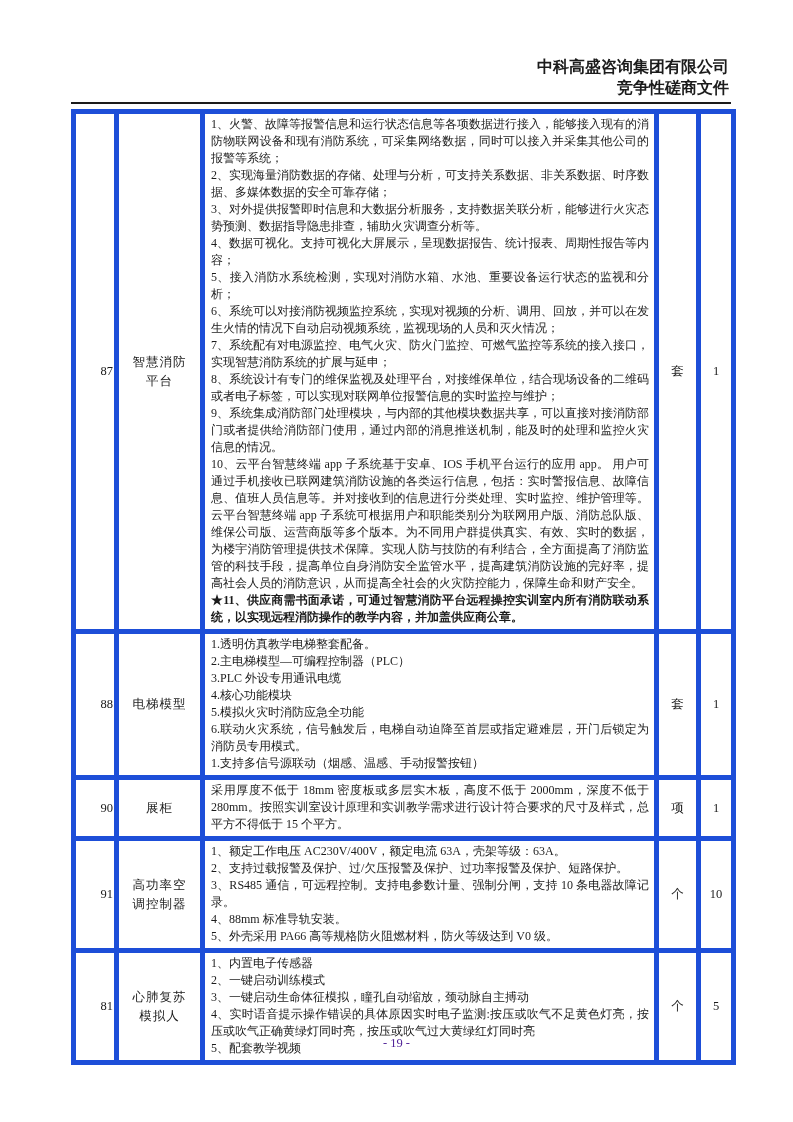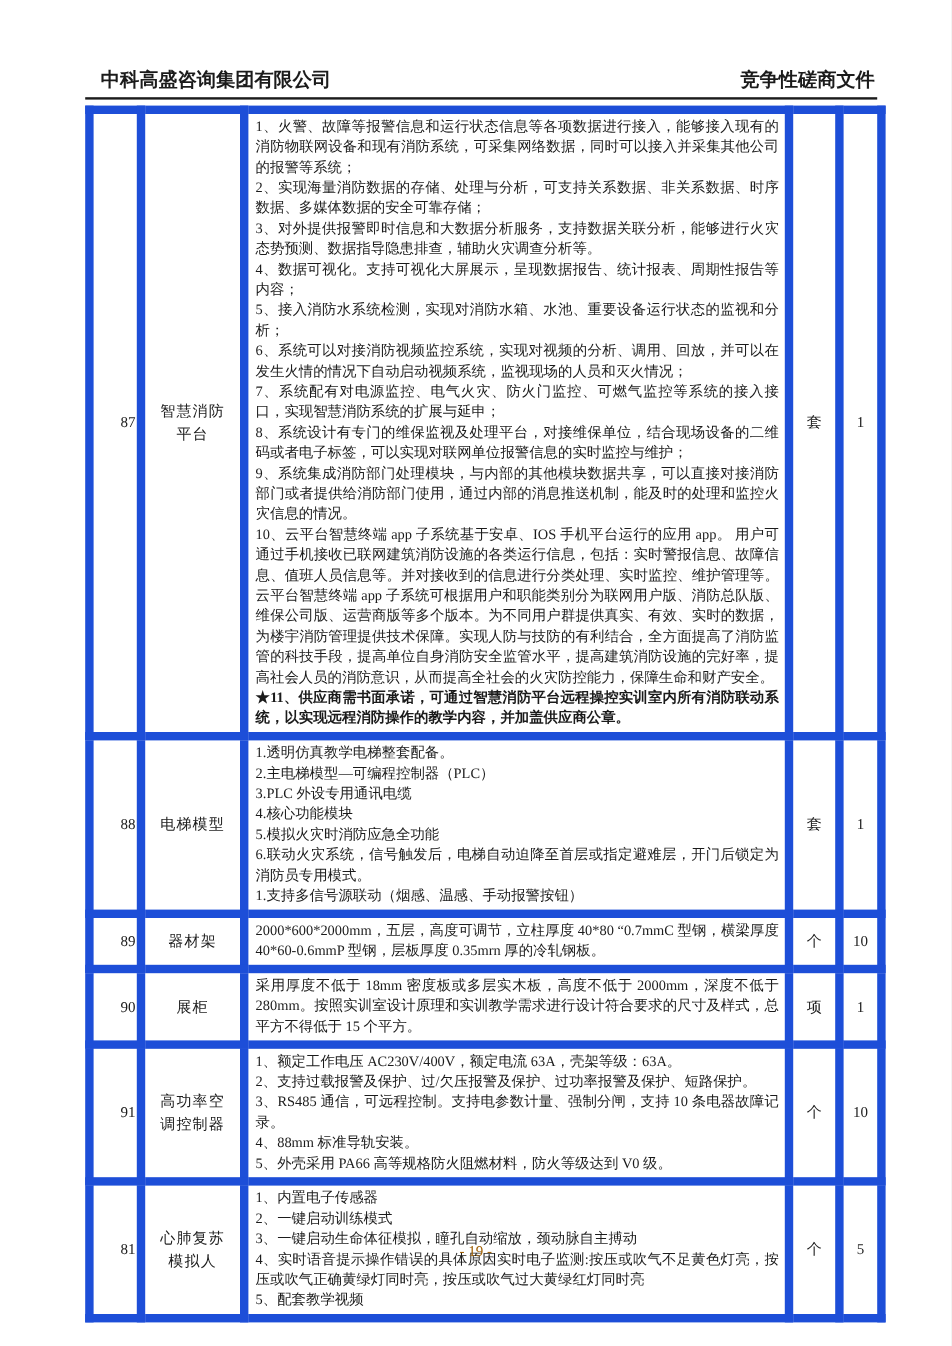--- a/index.html
+++ b/index.html
@@ -12,38 +12,39 @@
     color: #1b1b1b;
     overflow: hidden;
     box-sizing: border-box;
   }
   .content { position: absolute; left: 71px; top: 57px; width: 660px; }
   .header {
     display: flex; justify-content: space-between; align-items: flex-end;
     font-weight: bold; font-size: 16px;
     padding: 0 2px 3px 13px;
     border-bottom: 2px solid #1b1b1b;
+    flex-direction: column;
   }
   .spec-table {
     width: 100%;
     border-collapse: collapse;
     table-layout: fixed;
     margin-top: 5px;
     border: 2px solid #3a3a3a;
   }
-  .spec-table td { border: 7px solid #1d4ed8; vertical-align: middle; box-sizing: border-box; }
+  .spec-table td { border: 5px solid #1d4ed8; vertical-align: middle; box-sizing: border-box; }
   td.c-no   { text-align: right; font-size: 12.5px; }
   td.c-name { font-size: 12.5px; padding: 4px 7px; letter-spacing: 1px; line-height: 19px; text-align: center; }
   td.c-desc { padding: 2px 5px 3px 6px; font-size: 12px; vertical-align: top; }
   td.c-unit, td.c-qty { text-align: center; font-size: 12.5px; }
   .para { text-align: justify; line-height: 17px; margin: 0; }
   .para.bold { font-weight: bold; }
   .footer {
     position: absolute; left: 0; right: 0; top: 1036px;
-    text-align: center; font-size: 12.5px; color: #a16207;
+    text-align: center; font-size: 12.5px; color: #4c1d95;
   }
 </style>
 </head>
 <body>
 
 <div class="page">
   <div class="content">
     <div class="header">
       <span>中科高盛咨询集团有限公司</span>
       <span>竞争性磋商文件</span>
@@ -85,29 +86,20 @@
               <div class="para">3.PLC 外设专用通讯电缆</div>
               <div class="para">4.核心功能模块</div>
               <div class="para">5.模拟火灾时消防应急全功能</div>
               <div class="para">6.联动火灾系统，信号触发后，电梯自动迫降至首层或指定避难层，开门后锁定为消防员专用模式。</div>
               <div class="para">1.支持多信号源联动（烟感、温感、手动报警按钮）</div>
             </td>
             <td class="c-unit">套</td>
             <td class="c-qty">1</td>
           </tr>
           <tr>
-            <td class="c-no">89</td>
-            <td class="c-name">器材架</td>
-            <td class="c-desc">
-              <div class="para">2000*600*2000mm，五层，高度可调节，立柱厚度 40*80 “0.7mmC 型钢，横梁厚度 40*60-0.6mmP 型钢，层板厚度 0.35mrn 厚的冷轧钢板。</div>
-            </td>
-            <td class="c-unit">个</td>
-            <td class="c-qty">10</td>
-          </tr>
-          <tr>
             <td class="c-no">90</td>
             <td class="c-name">展柜</td>
             <td class="c-desc">
               <div class="para">采用厚度不低于 18mm 密度板或多层实木板，高度不低于 2000mm，深度不低于 280mm。按照实训室设计原理和实训教学需求进行设计符合要求的尺寸及样式，总平方不得低于 15 个平方。</div>
             </td>
             <td class="c-unit">项</td>
             <td class="c-qty">1</td>
           </tr>
           <tr>
             <td class="c-no">91</td>

